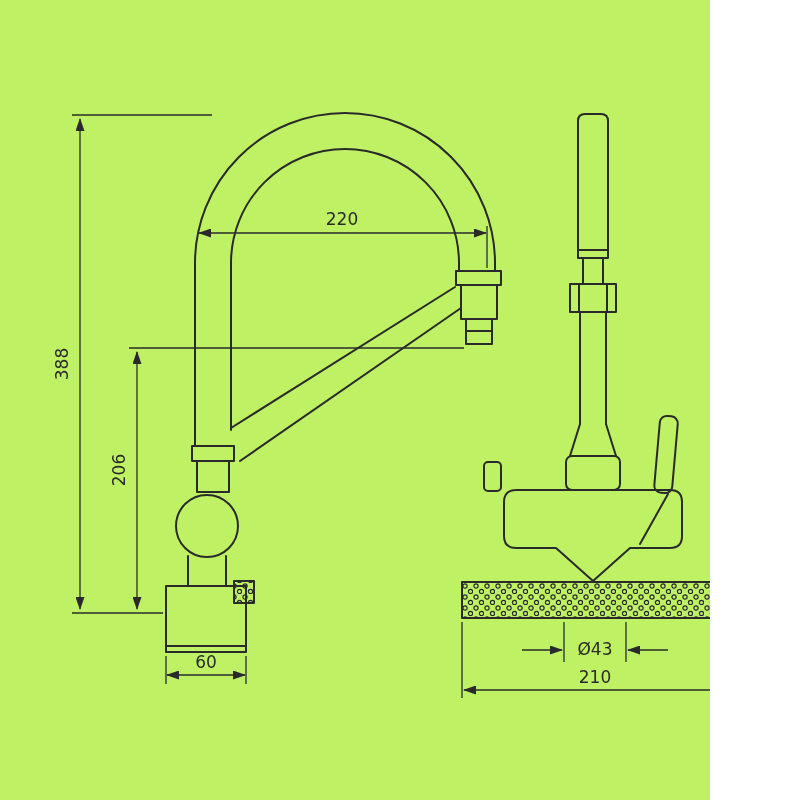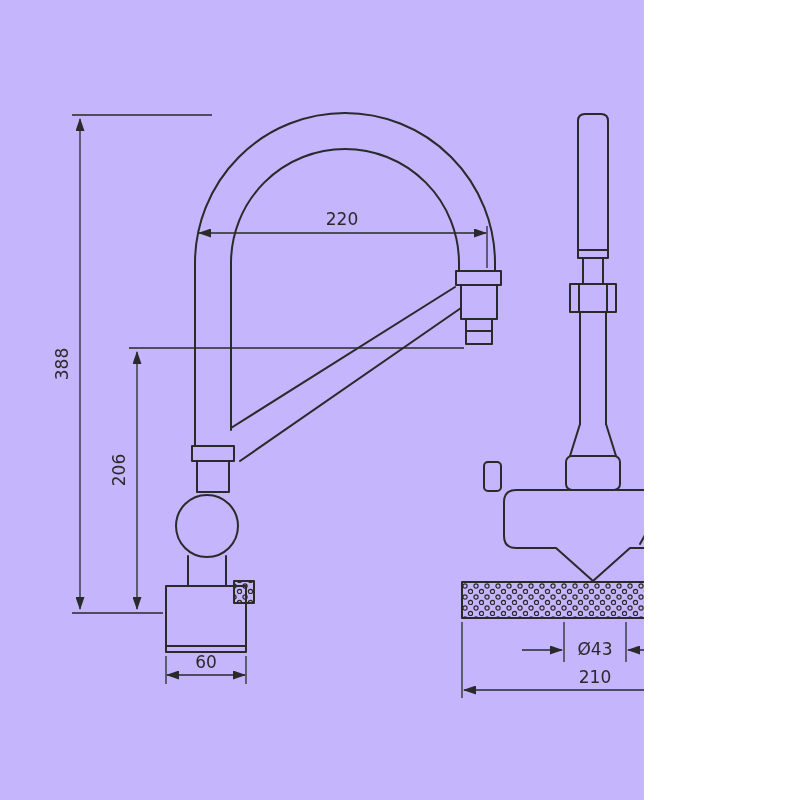--- a/index.html
+++ b/index.html
@@ -3,23 +3,23 @@
 <meta charset="utf-8">
 <style>
   html, body {
     margin: 0;
     padding: 0;
     background: #ffffff;
     font-family: "DejaVu Sans", "Liberation Sans", sans-serif;
   }
   .canvas {
     position: relative;
-    width: 644px;
+    width: 710px;
     height: 800px;
-    background: #c4b5fd;
+    background: #bef264;
     overflow: hidden;
   }
   svg { display: block; }
   text {
     font-family: "DejaVu Sans", "Liberation Sans", sans-serif;
     font-size: 17px;
     fill: #2a2a2a;
   }
 </style>
 </head>

